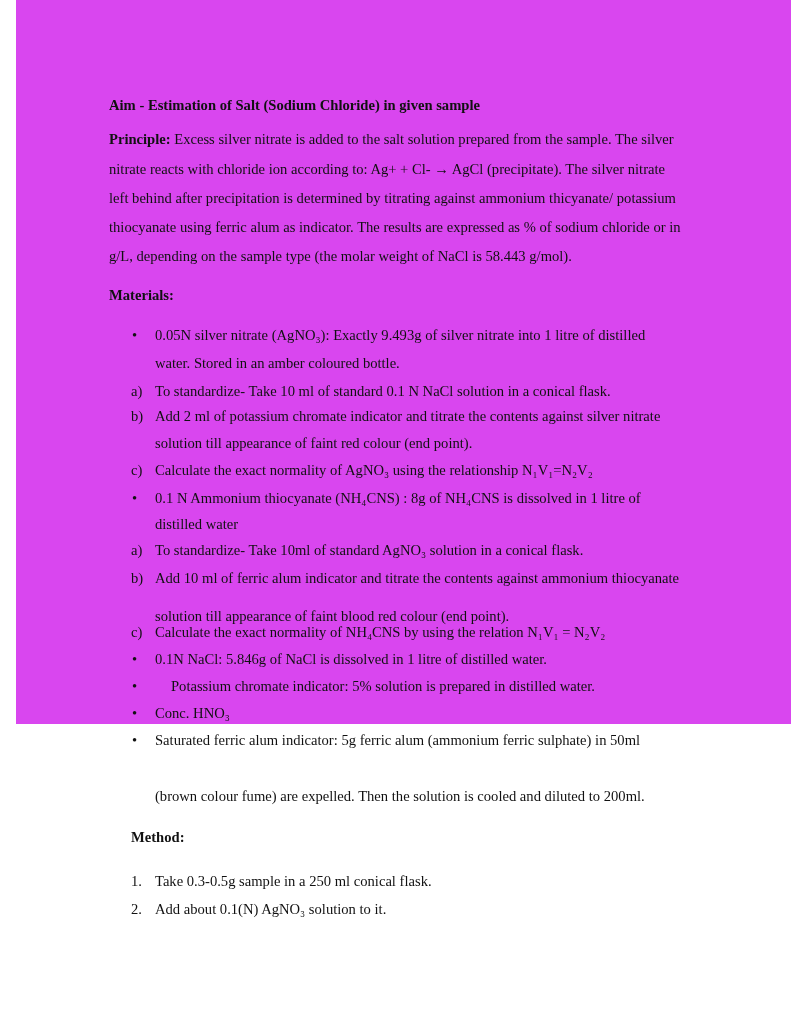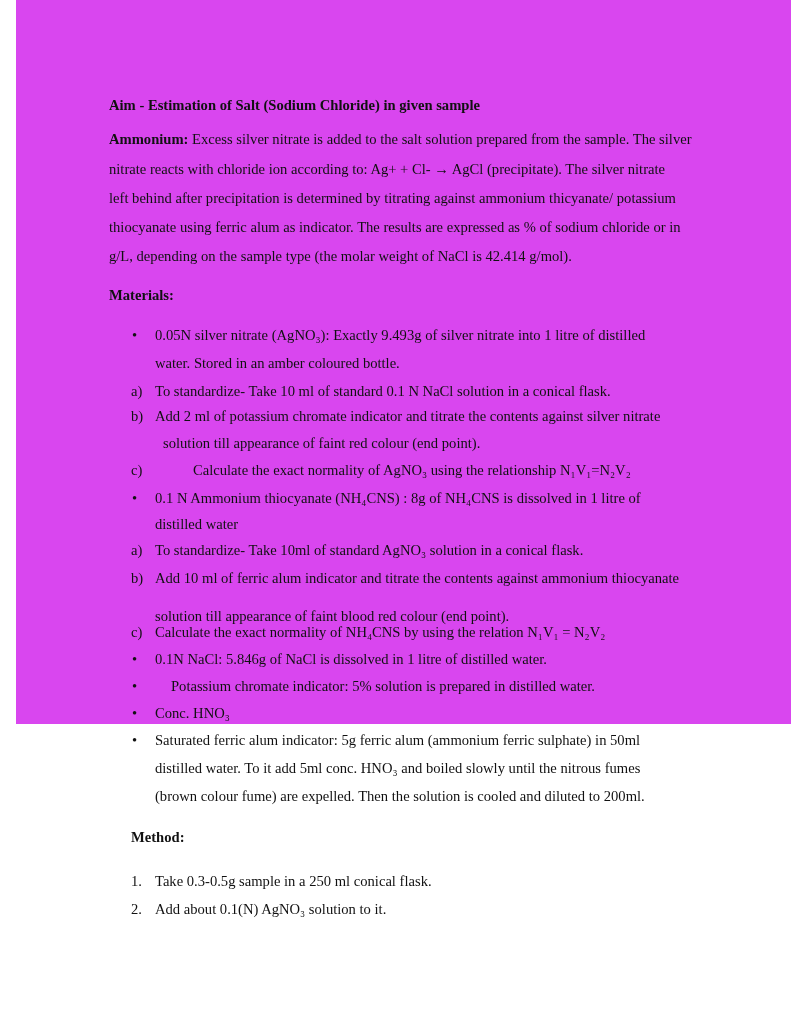--- a/index.html
+++ b/index.html
@@ -13,42 +13,42 @@
 </head>
 <body>
 
 <div class="page">
 
   <div class="line bold" style="left:93px; top:96px;">
     <span>Aim</span><span> - Estimation of Salt (Sodium Chloride) in given sample</span>
   </div>
 
   <div class="line" style="left:93px; top:130px; width:605px;">
-    <span class="bold">Ammonium:</span><span> Excess silver nitrate is added to the salt solution prepared from the sample. The silver</span>
+    <span class="bold">Principle:</span><span> Excess silver nitrate is added to the salt solution prepared from the sample. The silver</span>
   </div>
   <div class="line" style="left:93px; top:189px;">left behind after precipitation is determined by titrating against ammonium thicyanate/ potassium</div>
   <div class="line" style="left:93px; top:160px;">nitrate reacts with chloride ion according to: Ag+ + Cl- → AgCl (precipitate). The silver nitrate</div>
   <div class="line" style="left:93px; top:218px;">thiocyanate using ferric alum as indicator. The results are expressed as % of sodium chloride or in</div>
-  <div class="line" style="left:93px; top:247px;">g/L, depending on the sample type (the molar weight of NaCl is 42.414 g/mol).</div>
+  <div class="line" style="left:93px; top:247px;">g/L, depending on the sample type (the molar weight of NaCl is 58.443 g/mol).</div>
 
   <div class="line bold" style="left:93px; top:286px;">Materials:</div>
 
   <div class="marker" style="left:116px; top:326px;">•</div>
   <div class="line" style="left:139px; top:326px;">0.05N silver nitrate (AgNO₃): Exactly 9.493g of silver nitrate into 1 litre of distilled</div>
   <div class="line" style="left:139px; top:354px;">water. Stored in an amber coloured bottle.</div>
 
   <div class="marker" style="left:115px; top:382px;">a)</div>
   <div class="line" style="left:139px; top:382px;">To standardize- Take 10 ml of standard 0.1 N NaCl solution in a conical flask.</div>
 
   <div class="marker" style="left:115px; top:407px;">b)</div>
   <div class="line" style="left:139px; top:407px;">Add 2 ml of potassium chromate indicator and titrate the contents against silver nitrate</div>
-  <div class="line" style="left:139px; top:434px;margin-left:8px;">solution till appearance of faint red colour (end point).</div>
+  <div class="line" style="left:139px; top:434px;">solution till appearance of faint red colour (end point).</div>
 
   <div class="marker" style="left:115px; top:461px;">c)</div>
-  <div class="line" style="left:139px; top:461px;margin-left:38px;">Calculate the exact normality of AgNO₃ using the relationship N₁V₁=N₂V₂</div>
+  <div class="line" style="left:139px; top:461px;">Calculate the exact normality of AgNO₃ using the relationship N₁V₁=N₂V₂</div>
 
   <div class="marker" style="left:116px; top:489px;">•</div>
   <div class="line" style="left:139px; top:489px;text-align:center;">0.1 N Ammonium thiocyanate (NH₄CNS) : 8g of NH₄CNS is dissolved in 1 litre of</div>
   <div class="line" style="left:139px; top:515px;">distilled water</div>
 
   <div class="marker" style="left:115px; top:541px;">a)</div>
   <div class="line" style="left:139px; top:541px;">To standardize- Take 10ml of standard AgNO₃ solution in a conical flask.</div>
 
   <div class="marker" style="left:115px; top:569px;">b)</div>
   <div class="line" style="left:139px; top:569px;">Add 10 ml of ferric alum indicator and titrate the contents against ammonium thiocyanate</div>
@@ -61,21 +61,20 @@
   <div class="line" style="left:139px; top:650px;">0.1N NaCl: 5.846g of NaCl is dissolved in 1 litre of distilled water.</div>
 
   <div class="marker" style="left:116px; top:677px;">•</div>
   <div class="line" style="left:139px; top:677px;margin-left:16px;">Potassium chromate indicator: 5% solution is prepared in distilled water.</div>
 
   <div class="marker" style="left:116px; top:704px;">•</div>
   <div class="line" style="left:139px; top:704px;">Conc. HNO₃</div>
 
   <div class="marker" style="left:116px; top:731px;">•</div>
   <div class="line" style="left:139px; top:731px;">Saturated ferric alum indicator: 5g ferric alum (ammonium ferric sulphate) in 50ml</div>
-  <div class="line" style="left:139px; top:759px;">distilled water. To it add 5ml conc. HNO₃ and boiled slowly until the nitrous fumes</div>
   <div class="line" style="left:139px; top:787px;">(brown colour fume) are expelled. Then the solution is cooled and diluted to 200ml.</div>
 
   <div class="line bold" style="left:115px; top:828px;">Method:</div>
 
   <div class="marker" style="left:115px; top:872px;">1.</div>
   <div class="line" style="left:139px; top:872px;">Take 0.3-0.5g sample in a 250 ml conical flask.</div>
 
   <div class="marker" style="left:115px; top:900px;">2.</div>
   <div class="line" style="left:139px; top:900px;">Add about 0.1(N) AgNO₃ solution to it.</div>
 

